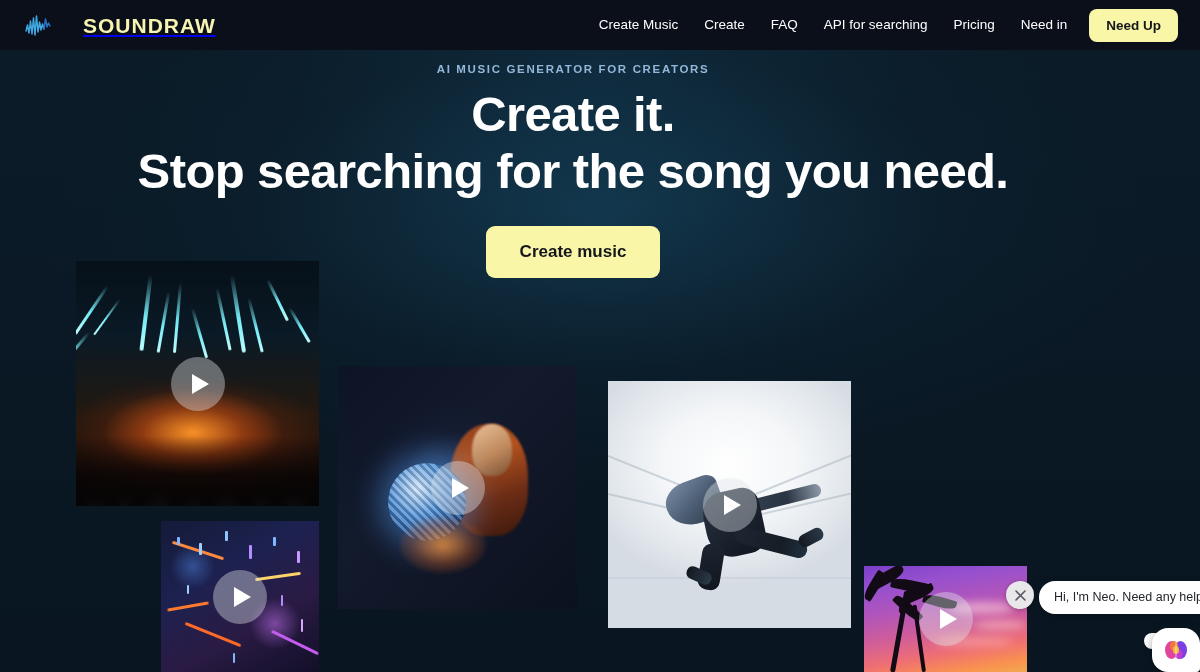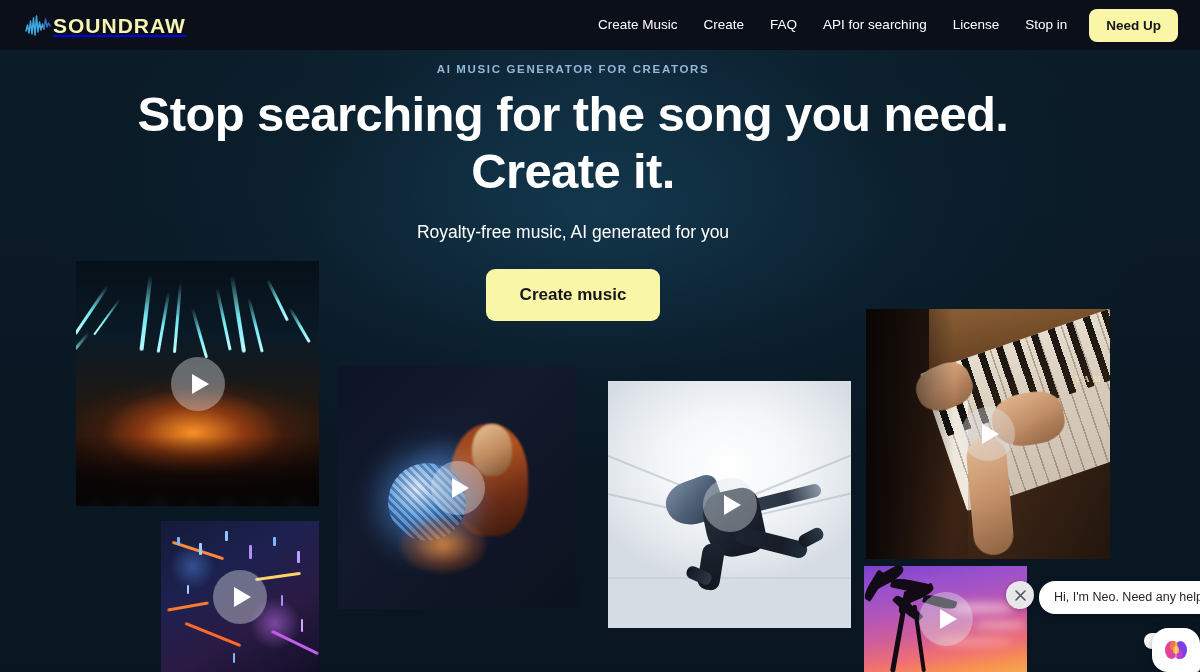--- a/index.html
+++ b/index.html
@@ -18,21 +18,21 @@
   
   #header {
     position:absolute; top:0; left:0; width:1200px; height:50px;
     background:#0a0f1a;
     display:flex; align-items:center; z-index:40;
   }
   #logo { display:flex; align-items:center; margin-left:25px; height:30px; }
   #logo-mark { width:26px; height:24px; margin-right:2px; flex:none; }
   #logo-text {
     font-size:21px; font-weight:bold; letter-spacing:1.0px;
-    color:#f7f3b0; line-height:1;
+    color:#f7f3b0; line-height:1;margin-left:30px;
   }
   #nav {
     margin-left:auto; margin-right:22px;
     display:flex; align-items:center; gap:0px;
   }
   .nav-link {
     color:#ffffff; font-size:13.5px; text-decoration:none;
     padding:0 13px; white-space:nowrap; line-height:1;
   }
   #signup-btn {
@@ -325,22 +325,22 @@
         <path d="M19 16 L20.5 6 L22 14 L23.5 10 L25 13" fill="none" stroke="#2d6fc4" stroke-width="1.5" stroke-linecap="round" stroke-linejoin="round"></path>
       </svg>
       <span id="logo-text">SOUNDRAW</span>
     </a>
 
     <nav id="nav">
       <a class="nav-link" href="#">Create Music</a>
       <a class="nav-link" href="#">Create</a>
       <a class="nav-link" href="#">FAQ</a>
       <a class="nav-link" href="#">API for searching</a>
-      <a class="nav-link" href="#">License</a>
-      <a class="nav-link" href="#">Stop in</a>
+      <a class="nav-link" href="#">Pricing</a>
+      <a class="nav-link" href="#">Need in</a>
       <button id="signup-btn">Need Up</button>
     </nav>
   </div>
 
   <div id="hero-bg"></div>
 
   <div class="card" id="card-concert">
     <div class="card-img">
       <div class="concert-bg"></div>
       <div class="beam" style="left:14px;  top:20px;  width:3px; height:58px; transform:rotate(34deg);"></div>
@@ -383,35 +383,20 @@
       <div class="dancer-arm"></div>
       <div class="dancer-body"></div>
       <div class="dancer-leg1"></div>
       <div class="dancer-leg2"></div>
       <div class="dancer-shoe" style="left:78px;  top:188px; transform:rotate(24deg);"></div>
       <div class="dancer-shoe" style="left:190px; top:150px; transform:rotate(-28deg);"></div>
     </div>
     <div class="play"></div>
   </div>
 
-  <div class="card" id="card-piano">
-    <div class="card-img">
-      <div class="piano-bg"></div>
-      <div class="piano-wood"></div>
-      <div class="keys"></div>
-      <div class="keys-black"></div>
-      <div class="piano-wood2" style="opacity:.35;"></div>
-      <div class="piano-hand" style="left:50px;  top:56px;  width:56px; height:44px; transform:rotate(-22deg);"></div>
-      <div class="piano-hand" style="left:126px; top:84px;  width:72px; height:52px; transform:rotate(-10deg);"></div>
-      <div class="piano-hand" style="left:104px; top:128px; width:40px; height:118px; border-radius:20px; transform:rotate(-5deg);"></div>
-      <div class="piano-brand">YAM</div>
-      <div class="piano-shade"></div>
-    </div>
-    <div class="play"></div>
-  </div>
 
   <div class="card" id="card-city">
     <div class="card-img">
       <div class="city-bg"></div>
       <div class="city-streak" style="left:10px; top:28px;  width:54px; height:3px; background:#ff8a3d; transform:rotate(18deg);"></div>
       <div class="city-streak" style="left:6px;  top:84px;  width:42px; height:3px; background:#ff7a2e; transform:rotate(-10deg);"></div>
       <div class="city-streak" style="left:22px; top:112px; width:60px; height:3px; background:#ff6a28; transform:rotate(22deg);"></div>
       <div class="city-streak" style="left:94px; top:54px;  width:46px; height:3px; background:#ffd36a; transform:rotate(-8deg);"></div>
       <div class="city-streak" style="left:108px;top:120px; width:52px; height:3px; background:#c45cf0; transform:rotate(26deg);"></div>
       <div class="city-dot" style="left:16px;  top:16px; width:3px; height:8px;  background:#7fb6ff;"></div>
@@ -443,24 +428,23 @@
       <div class="palm-frond" style="left:44px; top:28px; width:30px; height:10px; transform:rotate(-24deg);"></div>
       <div class="palm-frond" style="left:58px; top:26px; width:34px; height:10px; transform:rotate(16deg);"></div>
       <div class="palm-frond" style="left:40px; top:40px; width:28px; height:9px;  transform:rotate(-62deg);"></div>
     </div>
     <div class="play"></div>
   </div>
 
   <div id="hero">
     <div id="eyebrow">AI MUSIC GENERATOR FOR CREATORS</div>
     <h1 id="headline">
+      <div>Create it.</div>
       <div>Stop searching for the song you need.</div>
-      <div>Create it.</div>
     </h1>
-    <div id="subhead">Royalty-free music, AI generated for you</div>
     <div id="cta-wrap">
       <button id="cta-btn">Create music</button>
     </div>
   </div>
 
   <button id="chat-close">
     <svg width="13" height="13" viewBox="0 0 13 13">
       <path d="M2 2 L11 11 M11 2 L2 11" stroke="#55595f" stroke-width="1.6" stroke-linecap="round"></path>
     </svg>
   </button>

